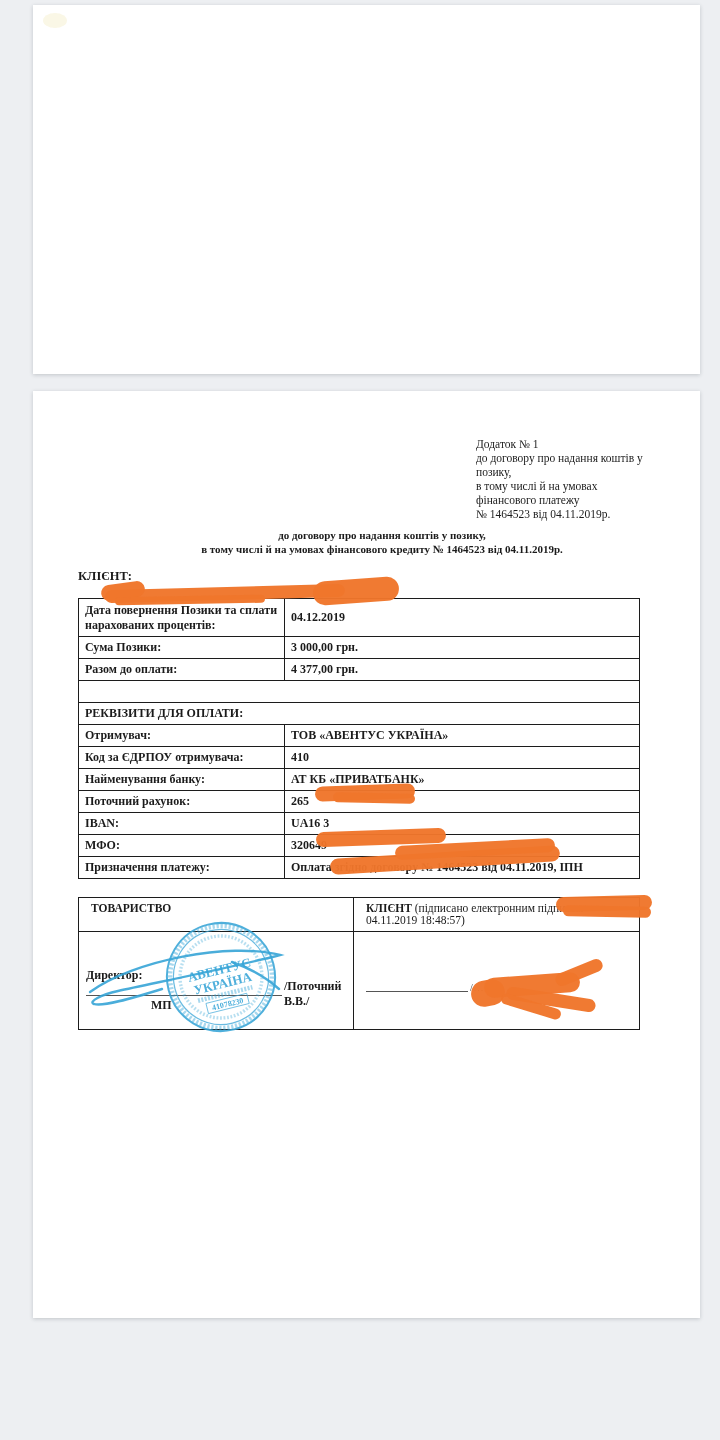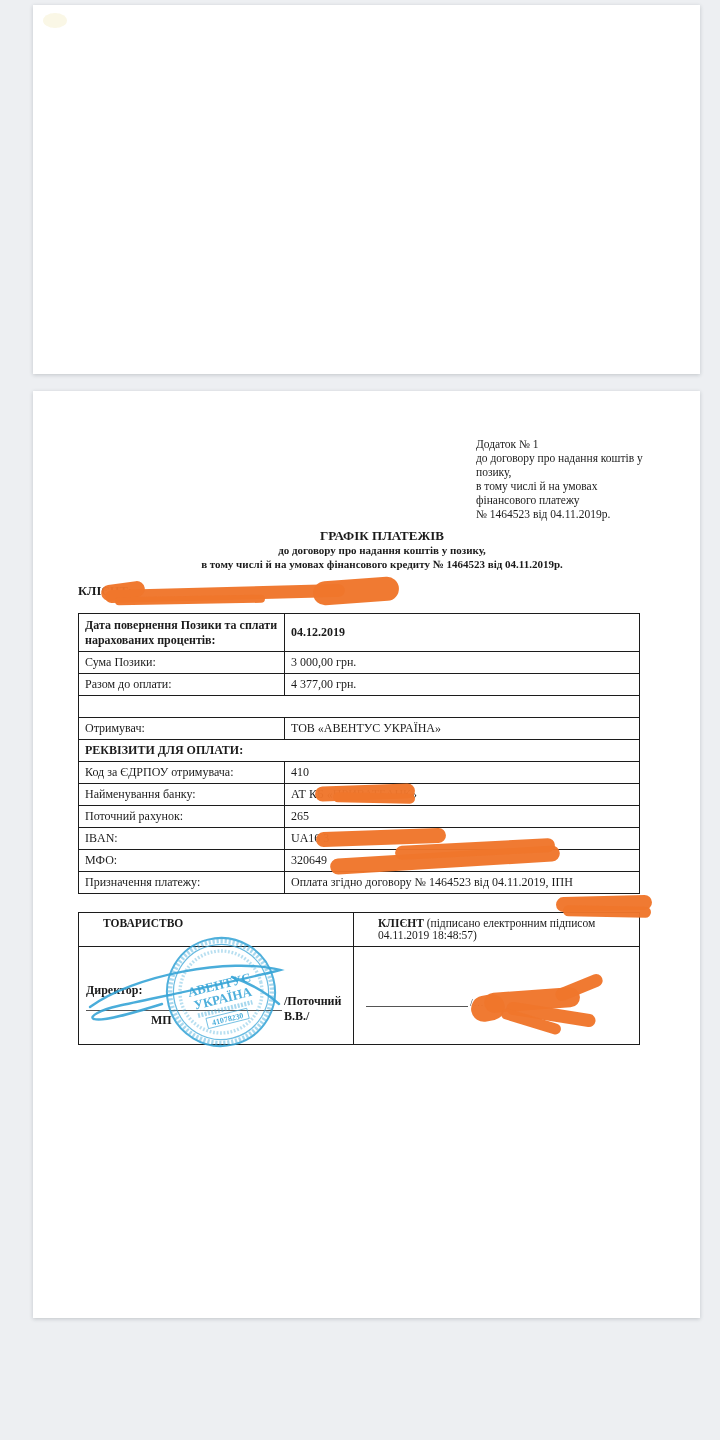--- a/index.html
+++ b/index.html
@@ -31,29 +31,29 @@
     margin-top:14px;border-collapse:collapse;table-layout:fixed;
     width:562px;font-size:12px;
   }
   table.doc td{
     border:1.5px solid var(--border,#1c1c1c);
     padding:2px 6px;vertical-align:middle;box-sizing:border-box;
     overflow:hidden;white-space:normal;
   }
   td.c1{width:206px;}
   tr.h38 td{height:38px;}
-  tr.h22 td{height:22px;}
+  tr.h22 td{height:22px;font-weight:bold;}
   .b{font-weight:bold;}
   table.sig{
     margin-top:18px;border-collapse:collapse;table-layout:fixed;
     width:562px;font-size:11.5px;
   }
   table.sig td{
     border:1.5px solid var(--border,#1c1c1c);
-    padding:4px 24px;vertical-align:top;box-sizing:border-box;
+    padding:4px 12px;vertical-align:top;box-sizing:border-box;
   }
   td.sg1{width:275px;}
   tr.sighead td{height:34px;}
   tr.sigbody td{height:98px;position:relative;overflow:visible;}
   .abs{position:absolute;}
   .redact{
     position:absolute;background:var(--orange,#f0762b);
     border-radius:10px;opacity:.97;
   }
   .ruleline{position:absolute;height:1px;background:#555;}
@@ -75,21 +75,20 @@
     <div class="annex">
       <div>Додаток № 1</div>
       <div>до договору про надання коштів у</div>
       <div>позику,</div>
       <div>в тому числі й на умовах</div>
       <div>фінансового платежу</div>
       <div>№ 1464523 від 04.11.2019р.</div>
     </div>
 
     <div class="title-block">
-      <div class="title-line1">ГРАФІК ПЛАТЕЖІВ</div>
       <div class="title-line2">до договору про надання коштів у позику,</div>
       <div class="title-line2">в тому числі й на умовах фінансового кредиту № 1464523 від 04.11.2019р.</div>
     </div>
 
     <div class="client-line">КЛІЄНТ:</div>
 
     <table class="doc">
       <tbody>
         <tr class="h38">
           <td class="c1 b">Дата повернення Позики та сплати нарахованих процентів:</td>
@@ -100,25 +99,25 @@
           <td>3 000,00 грн.</td>
         </tr>
         <tr class="h22">
           <td class="c1">Разом до оплати:</td>
           <td>4 377,00 грн.</td>
         </tr>
         <tr class="h22">
           <td colspan="2"></td>
         </tr>
         <tr class="h22">
+          <td colspan="2" class="b">РЕКВІЗИТИ ДЛЯ ОПЛАТИ:</td>
+        </tr>
+        <tr class="h22">
           <td class="c1">Отримувач:</td>
           <td>ТОВ «АВЕНТУС УКРАЇНА»</td>
-        </tr>
-        <tr class="h22">
-          <td colspan="2" class="b">РЕКВІЗИТИ ДЛЯ ОПЛАТИ:</td>
         </tr>
         <tr class="h22">
           <td class="c1">Код за ЄДРПОУ отримувача:</td>
           <td>410</td>
         </tr>
         <tr class="h22">
           <td class="c1">Найменування банку:</td>
           <td>АТ КБ «ПРИВАТБАНК»</td>
         </tr>
         <tr class="h22">

